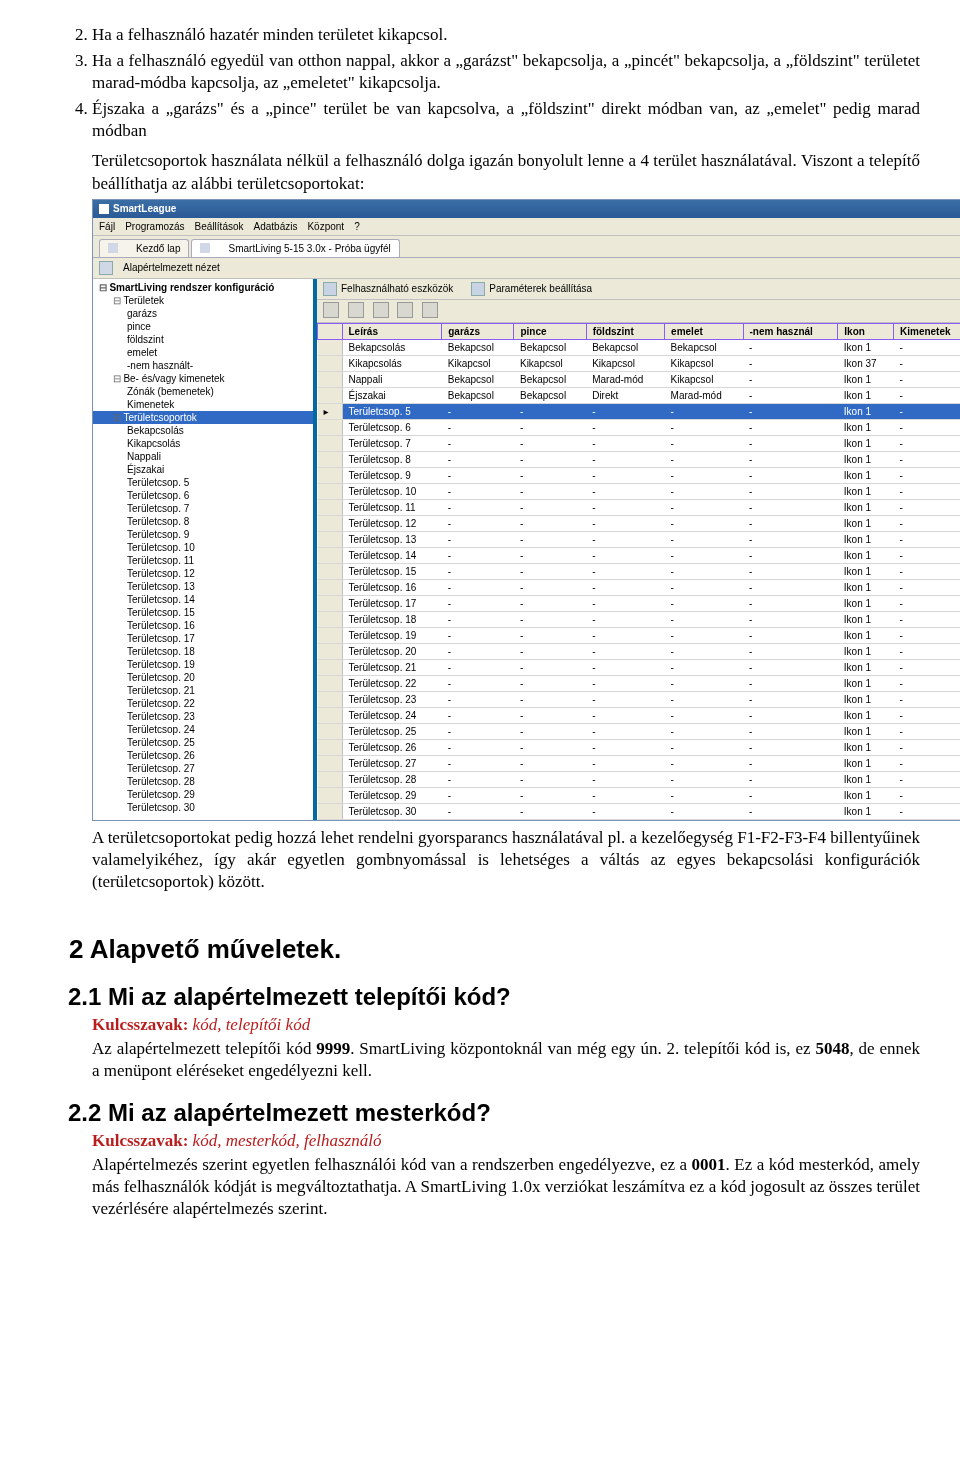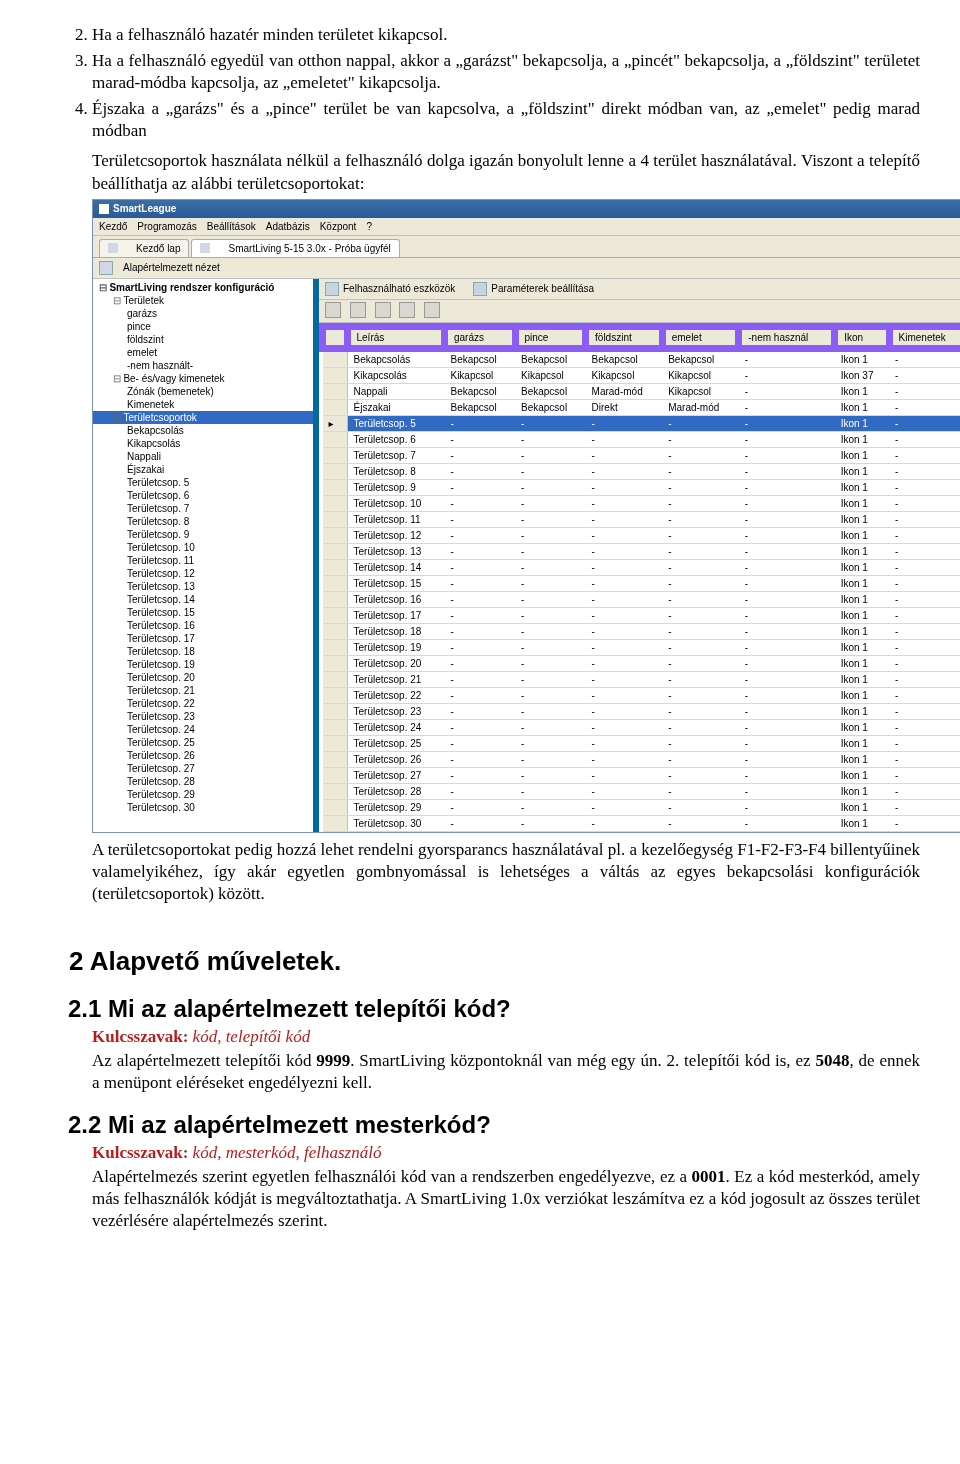--- a/index.html
+++ b/index.html
@@ -73,21 +73,21 @@
     border-bottom: 1px solid #c0c0c0;
     padding: 3px 6px;
     display: flex;
     align-items: center;
     gap: 10px;
   }
   .subhead .sicon { width:12px; height:12px; display:inline-block; background:#d0d8e8; border:1px solid #8aa; }
   .rbody { display: flex; background:#fff; }
   .treewrap {
     width: 220px;
-    border-right: 6px solid #0369a1;
+    border-right: 4px solid #0369a1;
     background: #fff;
     padding: 2px 0;
     font-size: 10px;
     line-height: 13px;
   }
   .tn { white-space: nowrap; padding: 0 4px; }
   .tn.d0 { padding-left: 6px; font-weight: bold; }
   .tn.d1 { padding-left: 20px; }
   .tn.d2 { padding-left: 34px; }
   .tn.sel { background:#316ac5; color:#fff; }
@@ -114,22 +114,22 @@
   }
   table.grid th, table.grid td {
     border-bottom: 1px solid #d8d8d8;
     padding: 1px 6px;
     text-align: left;
     white-space: nowrap;
     height: 13px;
   }
   table.grid th {
     background:#ece9d8;
-    border:7px solid #8b5cf6;
-    font-weight:normal;
+    border:1px solid #8b5cf6;
+    font-weight:bold;
   }
   tr.selrow td { background:#316ac5; color:#fff; }
   td.rowhdr { width:12px; background:#ece9d8; border-right:1px solid #c0c0c0; text-align:center;}
   tr.selrow td.rowhdr { color:#000; background:#ece9d8;}
   .after-para {
     margin: 6px 0 0 24px;
     text-align: justify;
   }
   h1.sec { font-family: Arial, sans-serif; font-weight:bold; font-size:26px; margin: 40px 0 10px 1px; }
   h2.sub { font-family: Arial, sans-serif; font-weight:bold; font-size:24px; margin: 14px 0 2px 0; }
@@ -147,21 +147,21 @@
   <li>Ha a felhasználó egyedül van otthon nappal, akkor a „garázst" bekapcsolja, a „pincét" bekapcsolja, a „földszint" területet marad-módba kapcsolja, az „emeletet" kikapcsolja.</li>
   <li>Éjszaka a „garázs" és a „pince" terület be van kapcsolva, a „földszint" direkt módban van, az „emelet" pedig marad módban</li>
 </ol>
 <p class="indent-para">Területcsoportok használata nélkül a felhasználó dolga igazán bonyolult lenne a 4 terület használatával. Viszont a telepítő beállíthatja az alábbi területcsoportokat:</p>
 
 <div class="screenshot">
   <div class="titlebar">
     <span class="icon"></span>
     <span>SmartLeague</span>
   </div>
-  <div class="menubar" id="menubar"><span>Kezdő</span><span>Programozás</span><span>Beállítások</span><span>Adatbázis</span><span>Központ</span><span>?</span></div>
+  <div class="menubar" id="menubar"><span>Fájl</span><span>Programozás</span><span>Beállítások</span><span>Adatbázis</span><span>Központ</span><span>?</span></div>
   <div class="tabstrip" id="tabstrip">
       <div class="tab">
         <span class="tabicon"></span>
         <span>Kezdő lap</span>
       </div>
       <div class="tab active">
         <span class="tabicon"></span>
         <span>SmartLiving 5-15 3.0x - Próba ügyfél</span>
       </div>
     </div>

